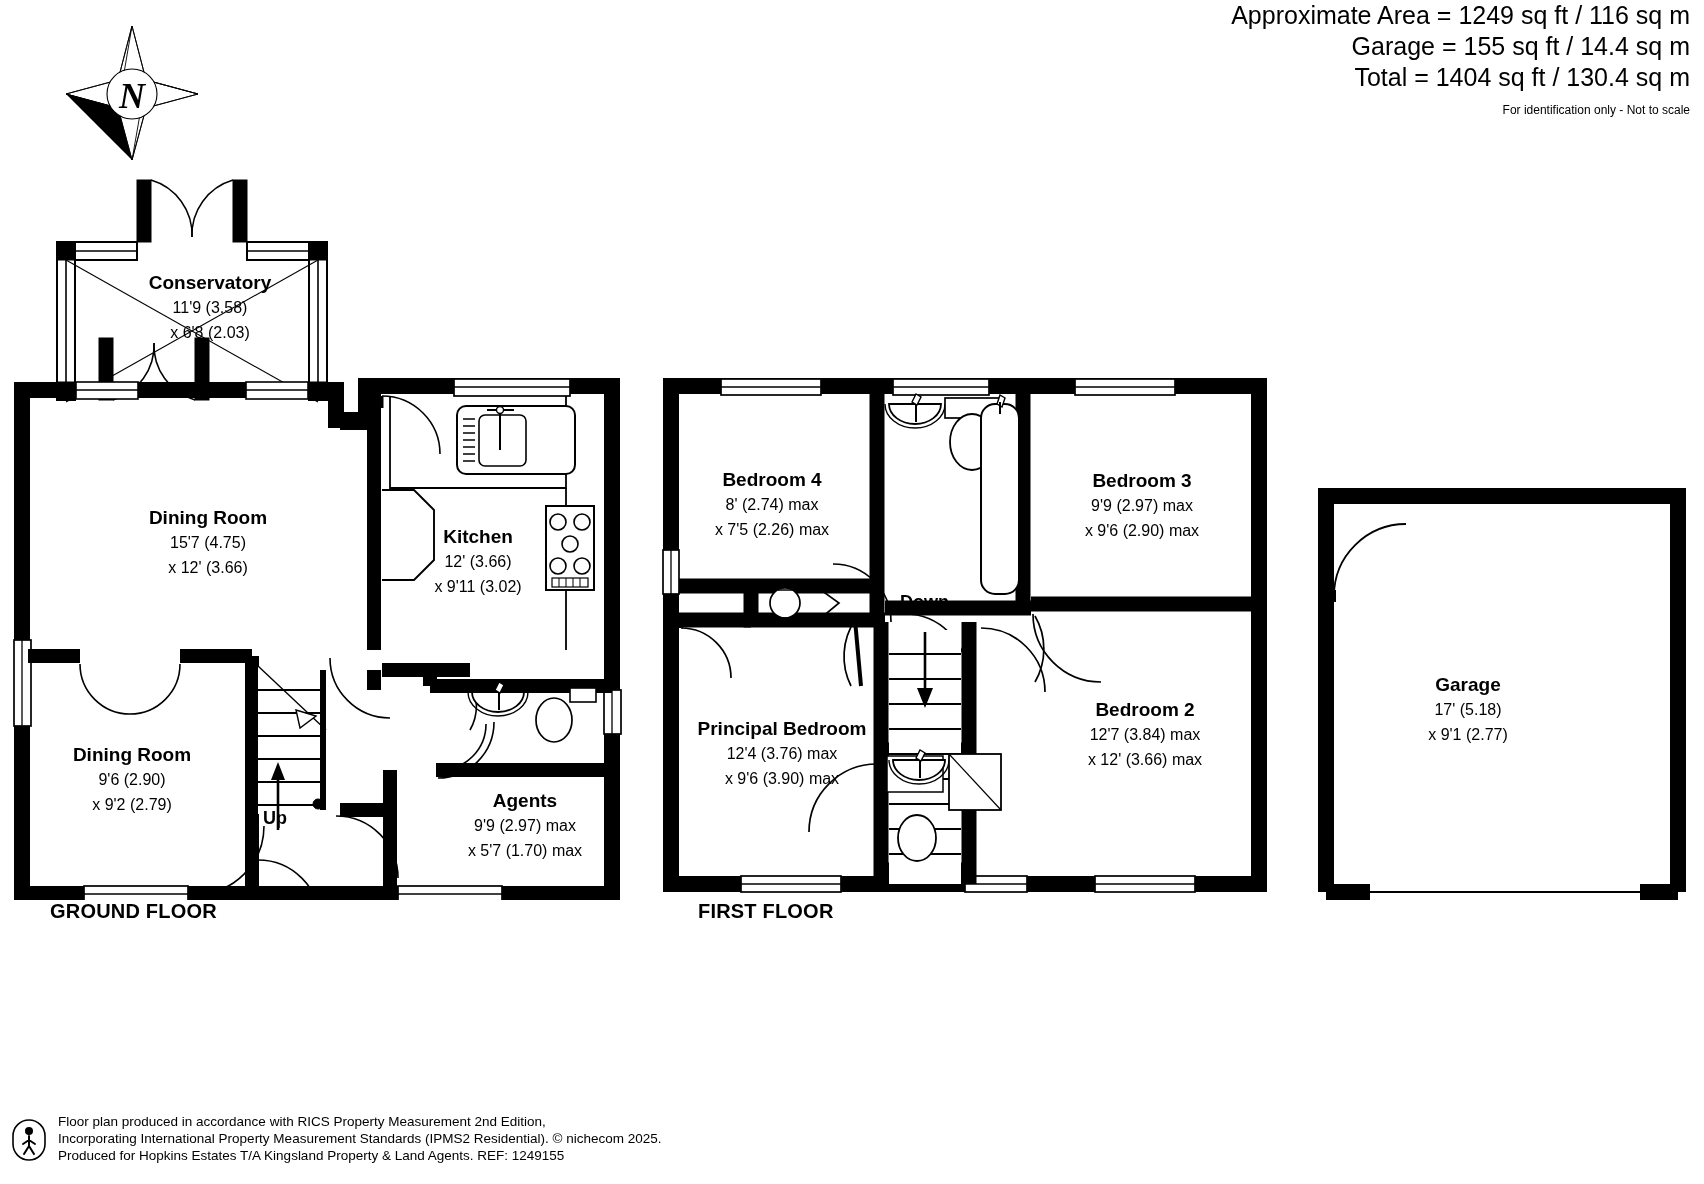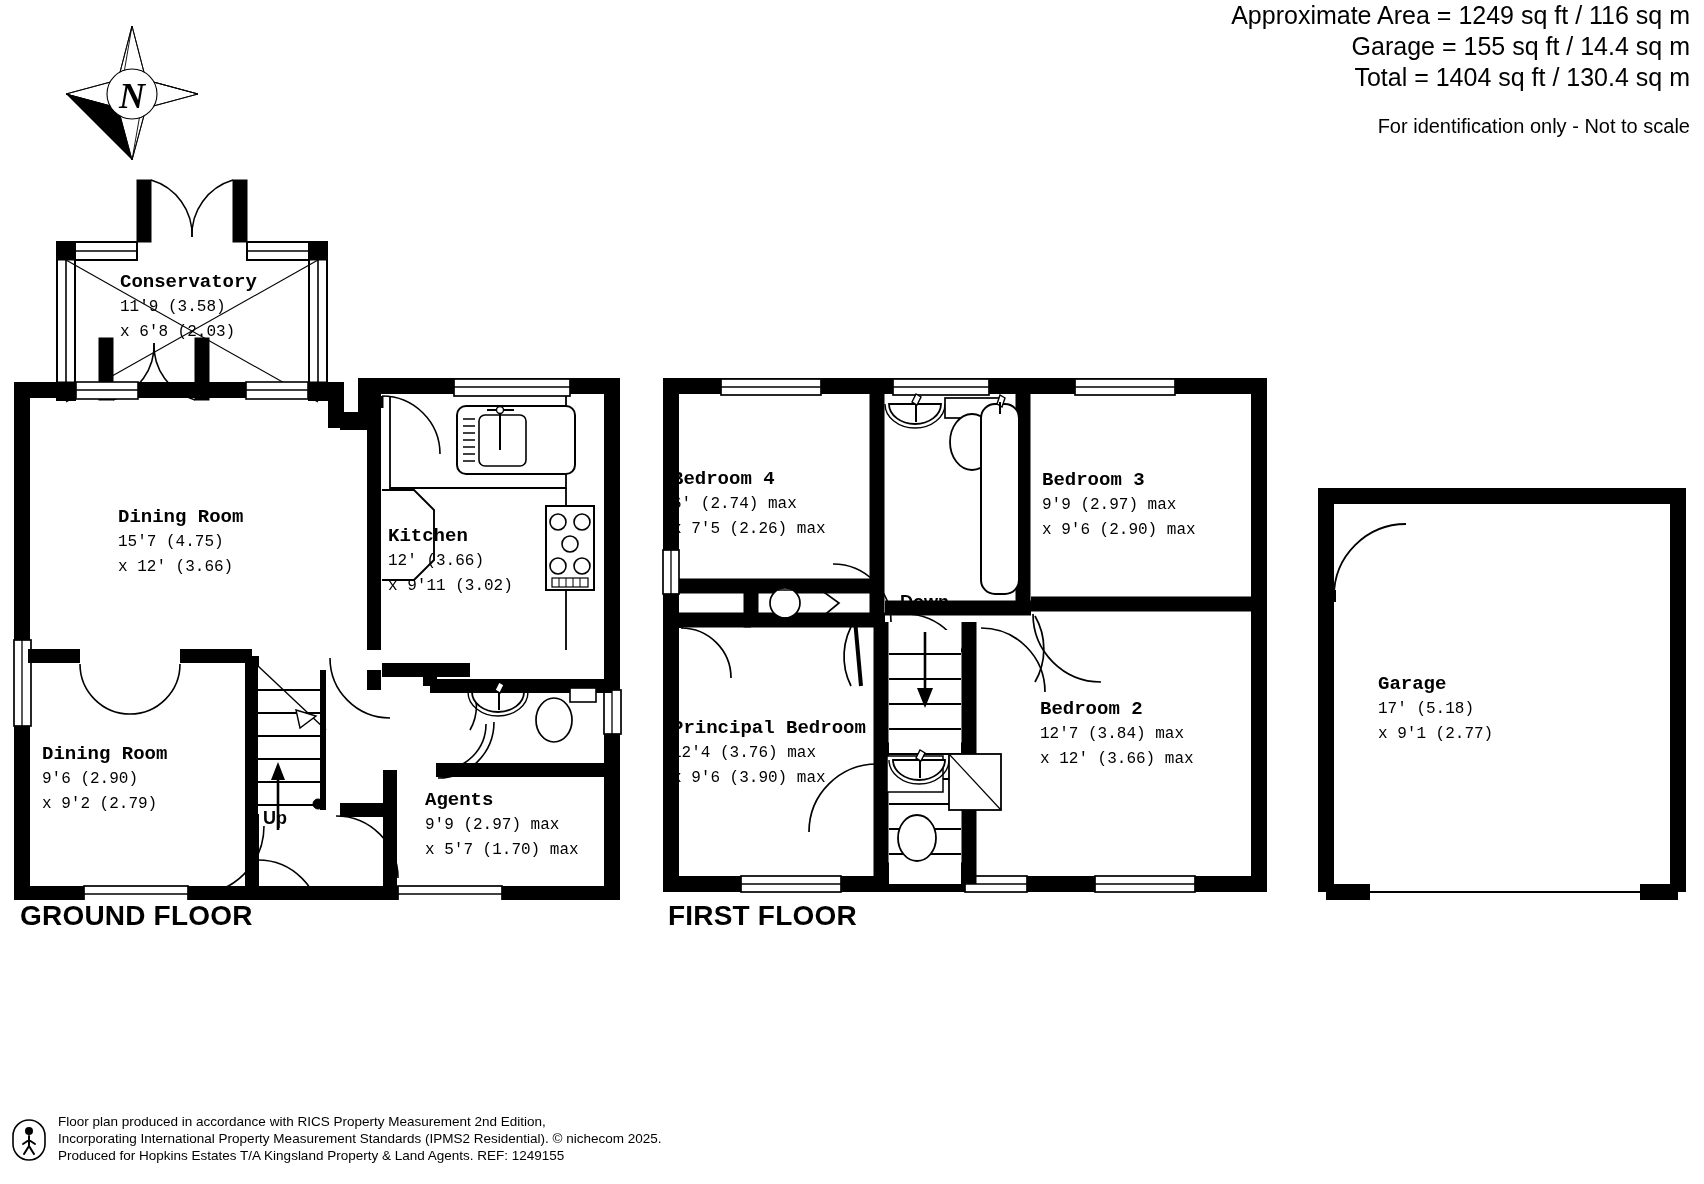--- a/index.html
+++ b/index.html
@@ -6,25 +6,25 @@
   body{
     width:1704px;height:1184px;position:relative;overflow:hidden;
     font-family:"Liberation Sans", sans-serif;
     color:#000000;
   }
   .abs{position:absolute;}
   
   #header{right:14px;top:0;text-align:right;}
   #title{font-size:40px;font-weight:bold;letter-spacing:-0.3px;line-height:46px;margin-top:2px;}
   .areaLine{font-size:25px;line-height:31px;font-weight:normal;}
-  #notice{font-size:20px;line-height:22px;margin-top:22px;}
+  #notice{font-size:12px;line-height:22px;margin-top:6px;}
   
-  .floorCaption{font-size:28px;font-weight:bold;letter-spacing:0.2px;}
+  .floorCaption{font-size:20px;font-weight:bold;letter-spacing:0.2px;margin-left:30px;}
   
-  .roomLabel{text-align:left;line-height:25px;white-space:nowrap;font-family:Liberation Mono, monospace;}
+  .roomLabel{text-align:center;line-height:25px;white-space:nowrap;}
   .roomLabel .rn{font-size:19px;font-weight:bold;display:block;}
   .roomLabel .rd{font-size:16px;display:block;}
   .stairTxt{font-size:18px;font-weight:bold;}
   
   #footer{left:58px;bottom:20px;font-size:13.5px;line-height:17px;}
   #footerIcon{left:12px;bottom:22px;width:34px;height:48px;}
   svg{display:block;}
   .plan{position:absolute;left:0;top:0;}
 </style>
 </head>
@@ -406,21 +406,21 @@
         <ellipse cx="262" cy="468" rx="19" ry="23" fill="#fff" stroke="#000" stroke-width="1.8"></ellipse>
       </g>
     </g>
 
   </g>
 </svg>
 </div>
 
 <div class="abs roomLabel" style="left:672px;top:467px;width:200px;">
   <span class="rn">Bedroom 4</span>
-  <span class="rd">6' (2.74) max</span>
+  <span class="rd">8' (2.74) max</span>
   <span class="rd">x 7'5 (2.26) max</span>
 </div>
 
 <div class="abs roomLabel" style="left:1042px;top:468px;width:200px;">
   <span class="rn">Bedroom 3</span>
   <span class="rd">9'9 (2.97) max</span>
   <span class="rd">x 9'6 (2.90) max</span>
 </div>
 
 <div class="abs roomLabel" style="left:1040px;top:697px;width:210px;">

